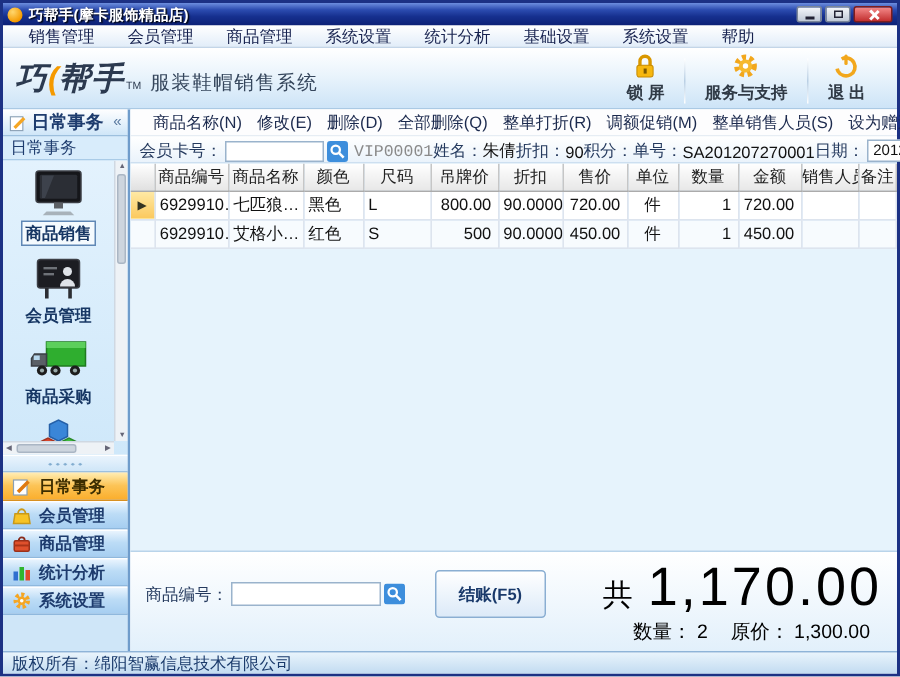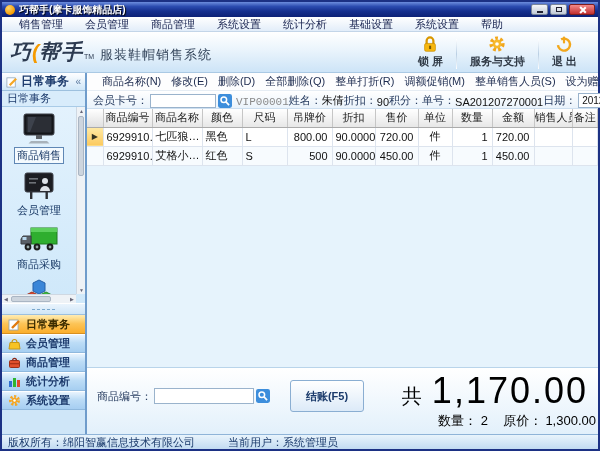--- a/index.html
+++ b/index.html
@@ -37,21 +37,21 @@
 
   
   .body { flex:1 1 auto; display:flex; min-height:0; }
 
   
   .sidebar { width:85px; flex:0 0 85px; border-right:2px solid #6f9ccb; display:flex; flex-direction:column; background:#dfeefb; }
   .sb-header { height:18px; flex:0 0 18px; background:linear-gradient(#fefeff,#cfe6f8); border-bottom:1px solid #9dc0de; display:flex; align-items:center; padding:0 4px; }
   .sb-header .txt { font-size:12px; font-weight:bold; color:#1e3c6e; flex:1; margin-left:3px; }
   .sb-header .col { font-size:10px; color:#5a7aa0; cursor:pointer; }
   .sb-subheader { height:16px; flex:0 0 16px; background:#d8ecfb; border-bottom:1px solid #a9cbe7; font-size:11px; color:#1e3c6e; display:flex; align-items:center; padding-left:5px; }
-  .sb-modules { flex:0 0 196px; height:196px; position:relative; background:linear-gradient(#e3f2fd,#cfe8fa); overflow:hidden; }
+  .sb-modules { flex:0 0 196px; height:196px; position:relative; background:linear-gradient(#e3f2fd,#cfe8fa); overflow:hidden;font-weight:bold; }
   .mod-inner { position:absolute; inset:0 9px 9px 0; overflow:hidden; display:flex; flex-direction:column; align-items:center; padding-top:6px; }
   .mod-item { display:flex; flex-direction:column; align-items:center; margin-bottom:7px; cursor:pointer; }
   .mod-item .mlabel { font-size:11px; color:#173764; margin-top:2px; padding:0 2px; }
   .mod-item.selected .mlabel { background:#f4fafe; border:1px solid #5f87b5; }
   .vscroll { position:absolute; right:0; top:0; bottom:9px; width:9px; background:#eef2f6; border-left:1px solid #cfd8e2; }
   .vscroll .arr { position:absolute; left:1px; width:7px; height:8px; color:#667; font-size:5px; line-height:8px; text-align:center; }
   .vscroll .a-up { top:0; } .vscroll .a-dn { bottom:0; }
   .vscroll .thumb { position:absolute; left:1px; top:9px; width:6px; height:60px; background:#cdd5de; border:1px solid #aab6c4; border-radius:2px; }
   .hscroll { position:absolute; left:0; right:9px; bottom:0; height:9px; background:#eef2f6; border-top:1px solid #cfd8e2; }
   .hscroll .arr { position:absolute; top:1px; width:8px; height:7px; color:#667; font-size:5px; line-height:7px; text-align:center; }
@@ -92,21 +92,21 @@
   .grid th.selhead { background:linear-gradient(#ffffff,#e0e0e0); }
 
   
   .checkout { flex:1 1 auto; background:linear-gradient(#ffffff,#e2f0fb); position:relative; }
   .sku-row { position:absolute; left:10px; top:12px; display:flex; align-items:center; font-size:11px; color:#253a5e; }
   .sku-input { width:100px; height:16px; border:1px solid #9ab3cc; background:#fff; font-size:10px; padding:0 2px; margin:0 2px; }
   .pay-btn { margin-left:16px; width:74px; height:32px; border:1px solid #8aaed2; border-radius:3px; background:linear-gradient(#ffffff,#dceaf8); font-size:11px; font-weight:bold; color:#1a3a6b; cursor:pointer; }
   .total-line { position:absolute; right:10px; top:2px; font-family:"Liberation Serif","DejaVu Serif",serif; color:#000; display:flex; align-items:baseline; }
   .total-prefix { font-size:20px; margin-right:10px; }
   .total-big { font-size:36px; letter-spacing:2px; }
-  .qtyline { position:absolute; right:2px; top:44px; font-family:"Liberation Serif","DejaVu Serif",serif; font-size:13px; color:#000; }
+  .qtyline { position:absolute; right:18px; top:44px; font-family:"Liberation Serif","DejaVu Serif",serif; font-size:13px; color:#000; }
   .qtyline b { font-weight:normal; margin-right:12px; }
 
   
   .statusbar { height:15px; flex:0 0 15px; background:linear-gradient(#e9f4fc,#c2dbf1); border-top:1px solid #8fb4d8; display:flex; align-items:center; font-size:11px; color:#1a3a6b; padding-left:6px; gap:33px; white-space:nowrap; }
 
   svg { display:block; }
 </style>
 </head>
 <body>
 
@@ -456,16 +456,15 @@
           <b><span>数量：</span> <span>2</span></b>
           <span>原价：</span> <span>1,300.00</span>
         </div>
       </div>
 
     </div>
   </div>
 
   <div class="statusbar">
     <span>版权所有：绵阳智赢信息技术有限公司</span>
-    <span>当前用户：系统管理员</span>
   </div>
 
 </div>
 
 </body></html>

